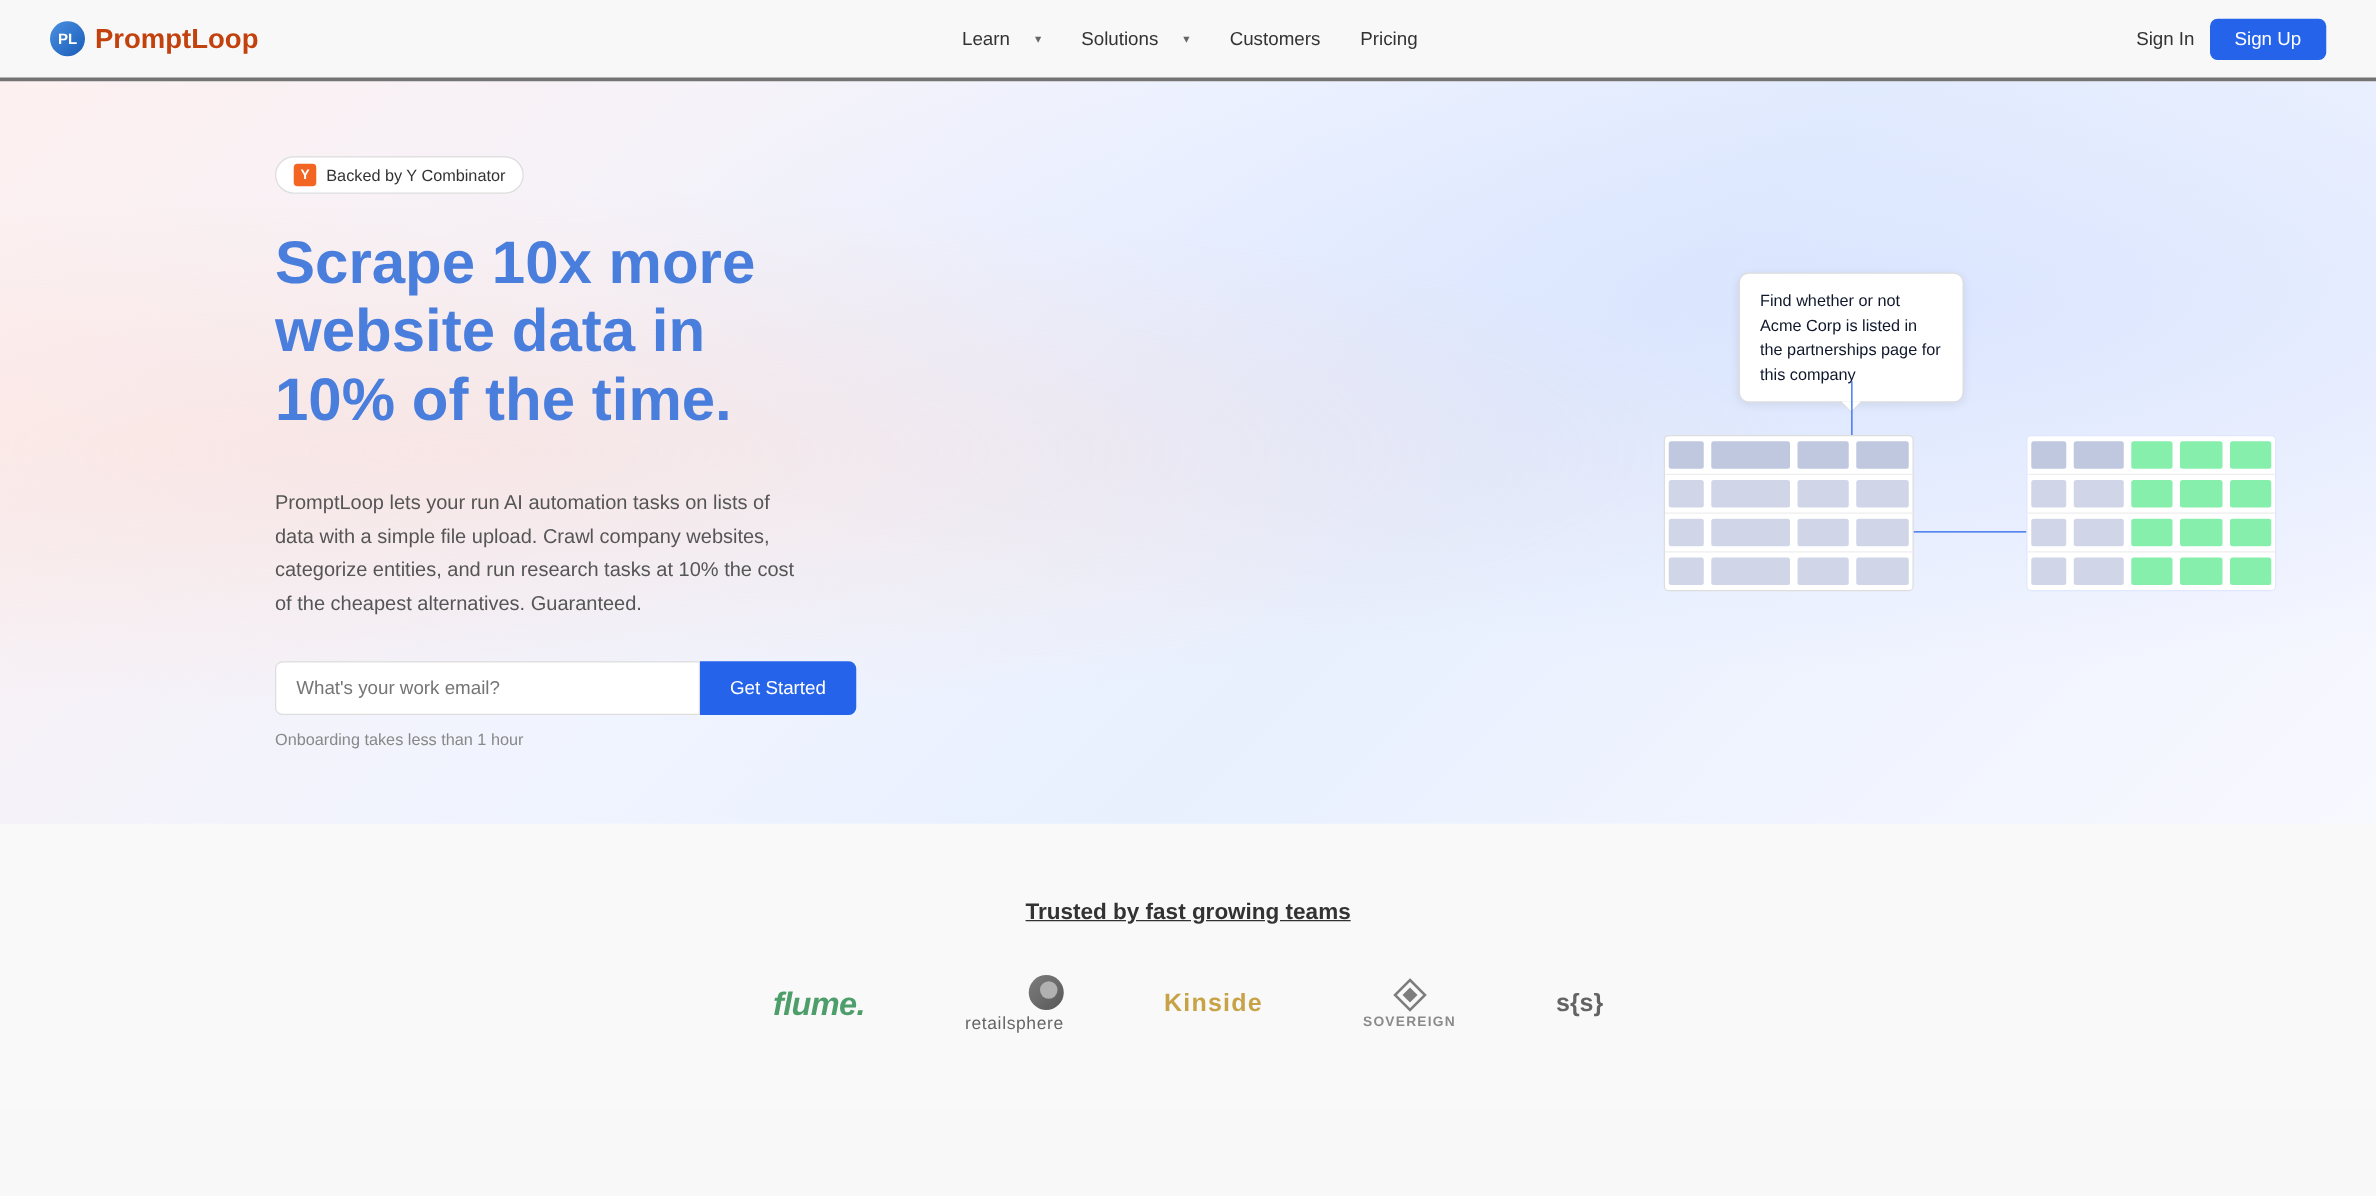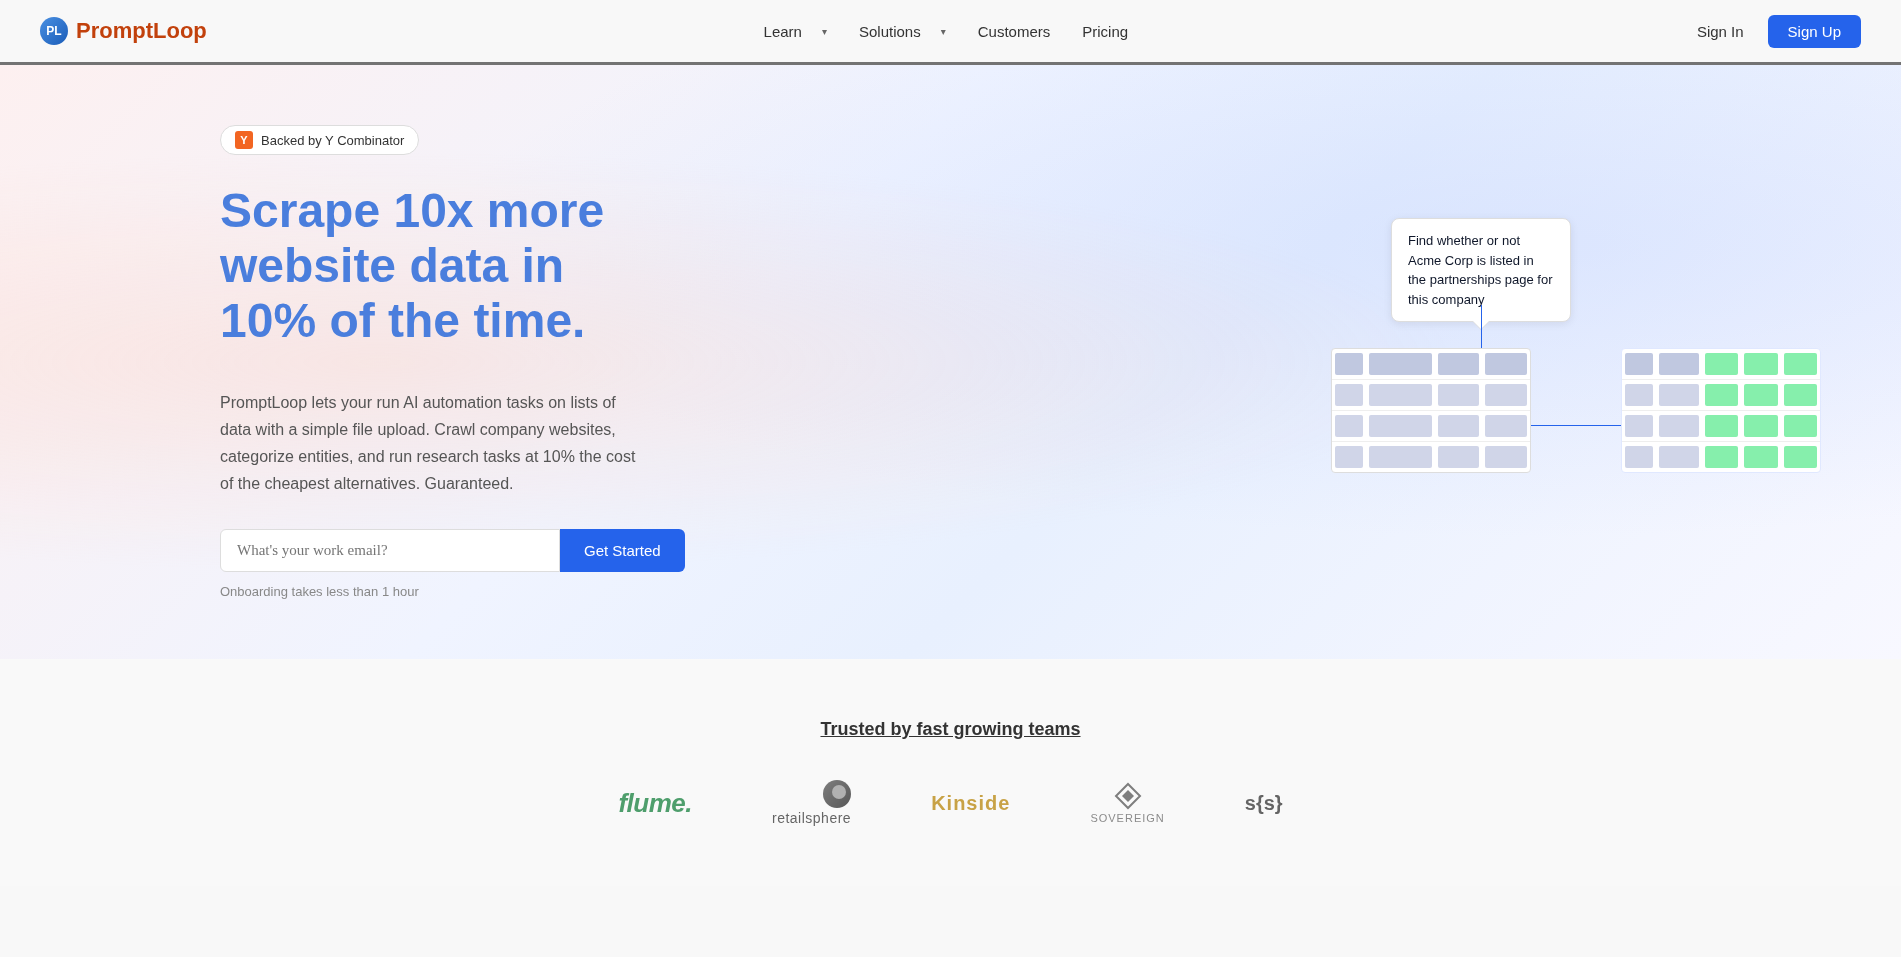--- a/index.html
+++ b/index.html
@@ -19,21 +19,21 @@
       font-size: 12px; color: white; font-weight: bold;
     }
     .nav-logo-text { font-size: 22px; font-weight: 600; color: #c2410c; }
     .nav-center { display: flex; align-items: center; gap: 32px; }
     .nav-item {
       display: flex; align-items: center; gap: 20px;
       font-size: 15px; color: #333; cursor: pointer; text-decoration: none;
       padding: 4px 0;
     }
     .chevron { font-size: 10px; color: #666; }
-    .nav-right { display: flex; align-items: center; gap: 12px; }
+    .nav-right { display: flex; align-items: center; }
     .btn-signin {
       font-size: 15px; color: #333; background: none; border: none;
       cursor: pointer; padding: 6px 12px;
     }
     .btn-signup {
       font-size: 15px; color: white; background: #2563eb; border: none;
       cursor: pointer; padding: 8px 20px; border-radius: 6px; font-weight: 500;
     }
 
     
@@ -67,21 +67,21 @@
     }
     .hero-title span { color: #4a7edd; }
     .hero-subtitle {
       font-size: 16px; color: #555; line-height: 1.7;
       max-width: 420px; margin-bottom: 32px;
     }
     .email-form { display: flex; gap: 0; margin-bottom: 12px; }
     .email-input {
       width: 340px; padding: 12px 16px; font-size: 15px;
       border: 1px solid #ddd; border-radius: 6px 0 0 6px;
-      background: white; outline: none; color: #333; font-family: Liberation Serif, serif;
+      background: white; outline: none; color: #333;
     }
     .btn-getstarted {
       padding: 12px 24px; font-size: 15px; font-weight: 500;
       background: #2563eb; color: white; border: none;
       border-radius: 0 6px 6px 0; cursor: pointer; white-space: nowrap;
     }
     .onboarding-note { font-size: 13px; color: #888; }
 
     
     .hero-visual {
@@ -157,21 +157,21 @@
       opacity: 0.75;
     }
     .logo-text { font-size: 22px; font-weight: 700; color: #15803d; }
     .logo-text.flume { font-size: 26px; font-style: italic; letter-spacing: -0.5px; }
     .logo-text.kinside { font-size: 20px; letter-spacing: 1px; color: #b8860b; }
     .logo-text.sjs { font-size: 20px; color: #333; letter-spacing: 0; }
 
     .retailsphere-logo { display: flex; flex-direction: column; align-items: flex-end; gap: 2px; }
     .retailsphere-text { font-size: 14px; color: #333; letter-spacing: 0.5px; }
 
-    .sovereign-logo { display: flex; flex-direction: column; align-items: center; gap: 2px; }
+    .sovereign-logo { display: flex; flex-direction: column; align-items: center; gap: 2px; font-weight: bold; }
     .sovereign-text { font-size: 11px; color: #666; letter-spacing: 1px; text-transform: uppercase; }
   </style>
 </head>
 <body>
 
 <nav>
   <div class="nav-logo">
     <div class="nav-logo-icon">PL</div>
     <span class="nav-logo-text">PromptLoop</span>
   </div>

